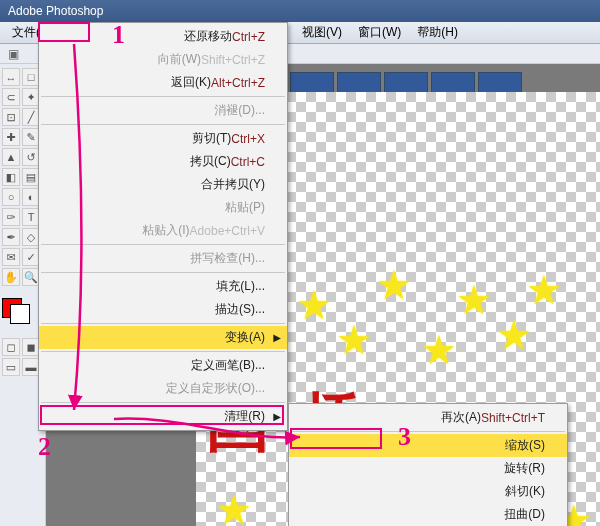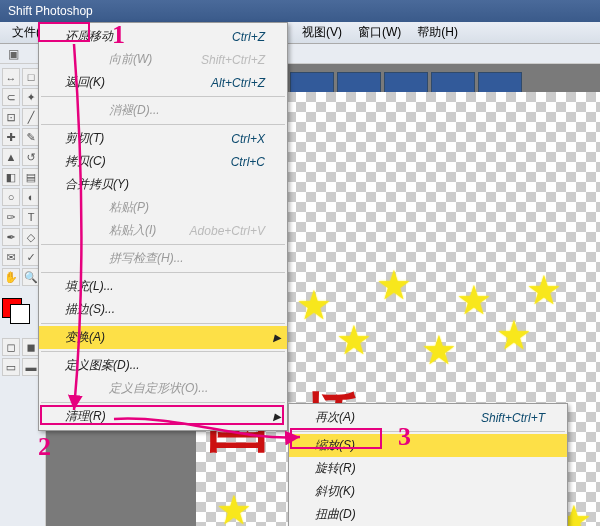--- a/index.html
+++ b/index.html
@@ -47,26 +47,26 @@
   font-size: 64px; font-weight: 900; color: #cc1111; letter-spacing: 6px;
   white-space: nowrap; overflow: hidden;
 }
 
 .dropdown {
   position: absolute; top: 22px; left: 38px; width: 250px;
   background: #f2f2f2; border: 1px solid #9a9a9a; box-shadow: 2px 2px 4px rgba(0,0,0,0.3);
   z-index: 10; padding: 2px 0;
 }
 .menu-item {
-  display: flex; justify-content: space-between; align-items: center;
-  padding: 3px 22px 3px 26px; color: #222; position: relative; font-style: italic;
+  display: flex; justify-content: flex-end; align-items: center;
+  padding: 3px 22px 3px 26px; color: #222; position: relative;
 }
 .menu-item.disabled { color: #9a9a9a; margin-left: 44px; }
 .menu-item.hover { background: #fde047; }
-.menu-item .shortcut { color: #0c4a6e; }
+.menu-item .shortcut { color: #7f1d1d; }
 .menu-item.disabled .shortcut { color: #bbb; }
 .menu-item .arrow { position: absolute; right: 6px; font-size: 10px; }
 .sep { height: 1px; background: #c8c8c8; margin: 2px 2px; }
 
 .submenu {
   position: absolute; top: 403px; left: 288px; width: 280px;
   background: #f2f2f2; border: 1px solid #9a9a9a; box-shadow: 2px 2px 4px rgba(0,0,0,0.3);
   z-index: 11; padding: 2px 0;
 }
 
@@ -76,21 +76,21 @@
 }
 .hl-box {
   position: absolute; border: 2px solid #e6007e; z-index: 19; pointer-events: none;
 }
 .arrow-svg { position: absolute; z-index: 18; pointer-events: none; }
 </style>
 </head>
 <body>
 
 <div class="titlebar">
-  <span>Shift Photoshop</span>
+  <span>Adobe Photoshop</span>
 </div>
 
 <div class="menubar">
   <span class="menubar-item">文件(F)</span>
   <span class="menubar-item active">编辑(E)</span>
   <span class="menubar-item">图</span>
   <span class="menubar-item">图层(L)</span>
   <span class="menubar-item">选择(S)</span>
   <span class="menubar-item">滤镜</span>
   <span class="menubar-item">视图(V)</span>
@@ -240,21 +240,21 @@
   <div class="menu-item">
       <span>描边(S)...</span>
     </div>
   <div class="sep"></div>
   <div class="menu-item hover">
       <span>变换(A)</span>
       <span class="arrow">▶</span>
     </div>
   <div class="sep"></div>
   <div class="menu-item">
-      <span>定义图案(D)...</span>
+      <span>定义画笔(B)...</span>
     </div>
   <div class="menu-item disabled">
       <span>定义自定形状(O)...</span>
     </div>
   <div class="sep"></div>
   <div class="menu-item">
       <span>清理(R)</span>
       <span class="arrow">▶</span>
     </div>
 </div>

